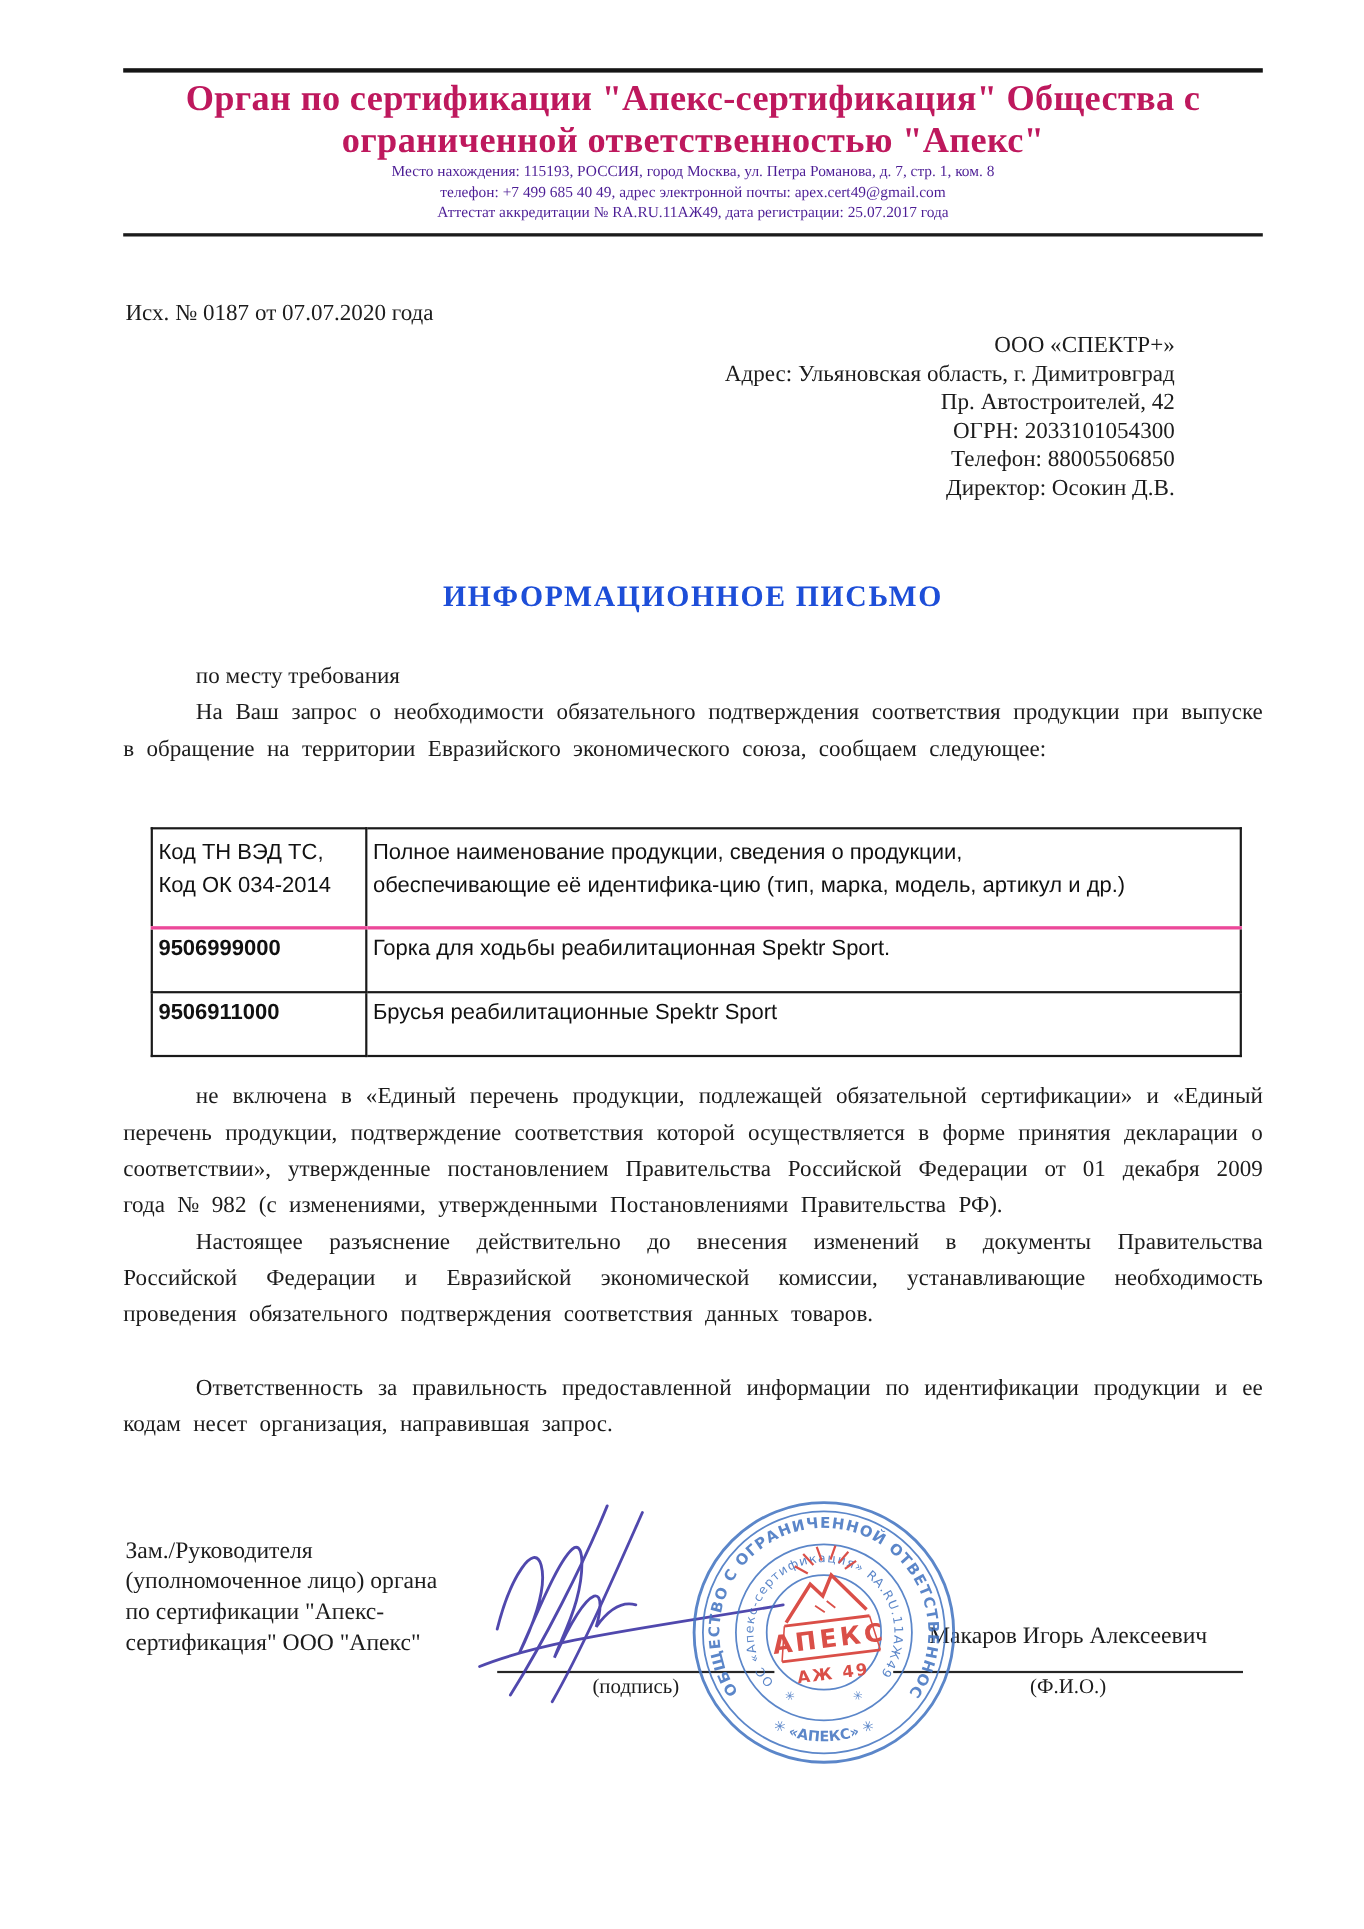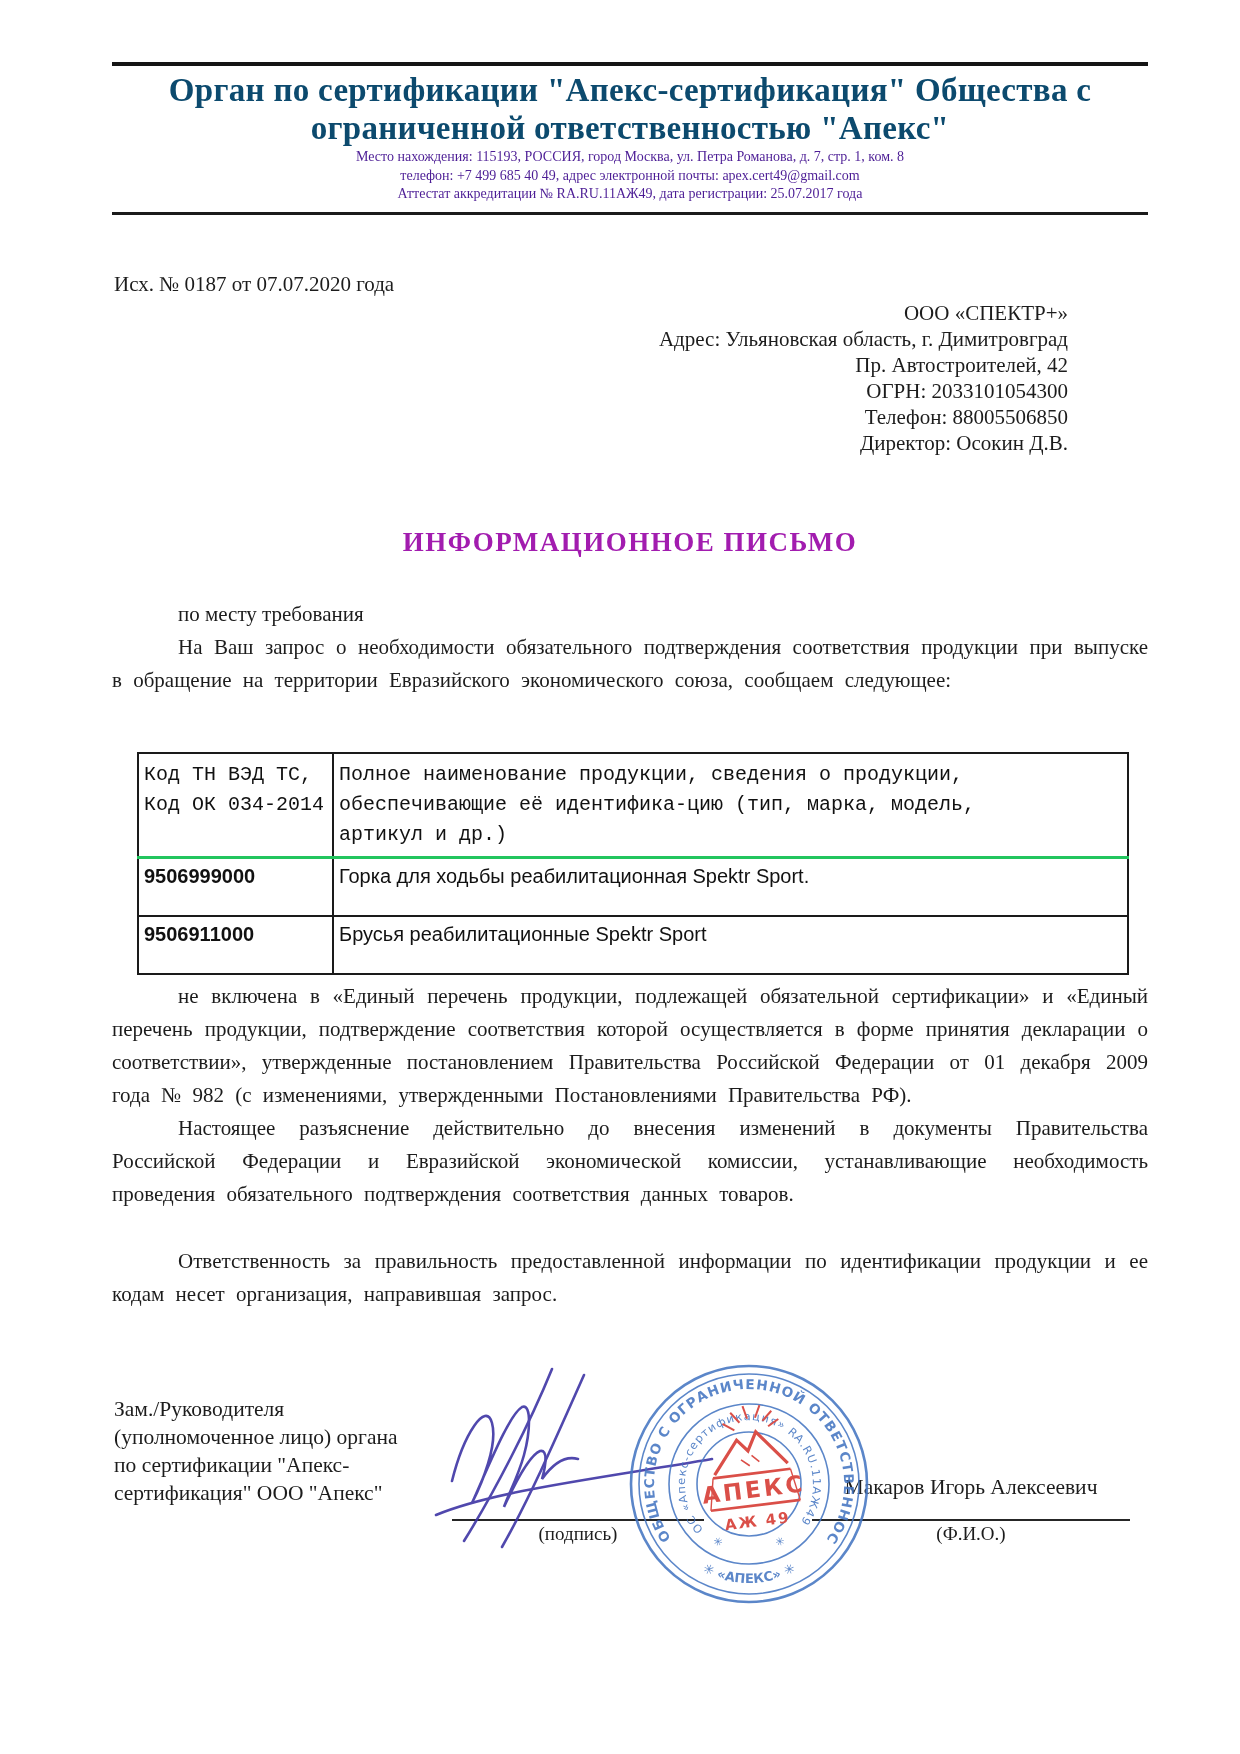--- a/index.html
+++ b/index.html
@@ -7,41 +7,41 @@
     position:relative;width:1240px;height:1754px;background:#ffffff;
     margin:0 auto;overflow:hidden;
     font-family:"Liberation Serif", serif;color:#1c1c1c;
   }
   .content{position:absolute;left:112px;top:0;width:1036px;height:100%;}
 
   
   .letterhead{position:absolute;top:62px;left:0;width:100%;text-align:center;}
   .rule-thick{height:4px;background:#151515;margin-bottom:6px;}
   .rule-thin{height:3px;background:#1b1b1b;margin-top:9px;}
-  .org-title{font-weight:bold;font-size:33px;line-height:1.14;color:#0c4a6e;letter-spacing:.3px;}
+  .org-title{font-weight:bold;font-size:33px;line-height:1.14;color:#be185d;letter-spacing:.3px;}
   .lh-sub{font-size:14px;line-height:1.18;margin-top:2px;color:#4c1d95;}
 
   
   .ref-line{position:absolute;top:272px;left:2px;font-size:21px;}
   .addressee{position:absolute;top:300px;right:80px;text-align:right;font-size:21px;line-height:26px;}
 
   
   .letter-title{position:absolute;top:527px;left:0;width:100%;text-align:center;
-    font-weight:bold;font-size:27px;letter-spacing:1.5px;color:#a21caf;}
+    font-weight:bold;font-size:27px;letter-spacing:1.5px;color:#1d4ed8;}
 
   
   .to-intro{position:absolute;top:598px;left:0;width:100%;font-size:21px;line-height:33px;}
   .to-line{padding-left:66px;}
   .para{margin:0;text-align:justify;text-indent:66px;word-spacing:6px;}
 
   
   .tbl{position:absolute;top:752px;left:25px;width:992px;border-collapse:collapse;
        font-family:"Liberation Sans", sans-serif;font-size:20px;color:#111;}
   .tbl td{border:2px solid #1a1a1a;vertical-align:top;padding:6px 6px 6px 5px;}
-  .tbl .hdr td{border-bottom:3px solid #22c55e;height:76px;line-height:30px;font-family:Liberation Mono, monospace;}
+  .tbl .hdr td{border-bottom:3px solid #ec4899;height:76px;line-height:30px;}
   .col-code{width:182px;}
   .hdr .col-code span{display:block;}
   .hdr .col-name{padding-right:93px;}
   .row-cell{height:44px;}
   .code-cell{text-align:left;font-weight:bold;}
 
   
   .paragraphs{position:absolute;top:980px;left:0;width:100%;font-size:21px;line-height:33px;}
   .paragraphs .gap{margin-top:34px;}
 

